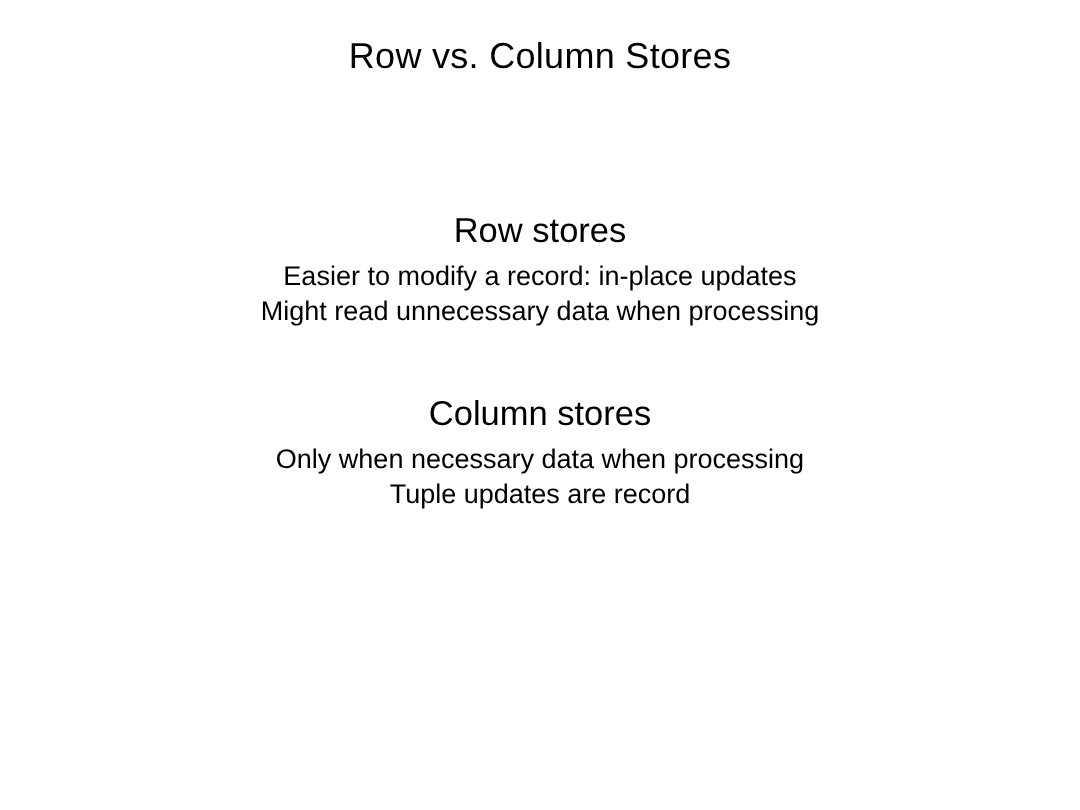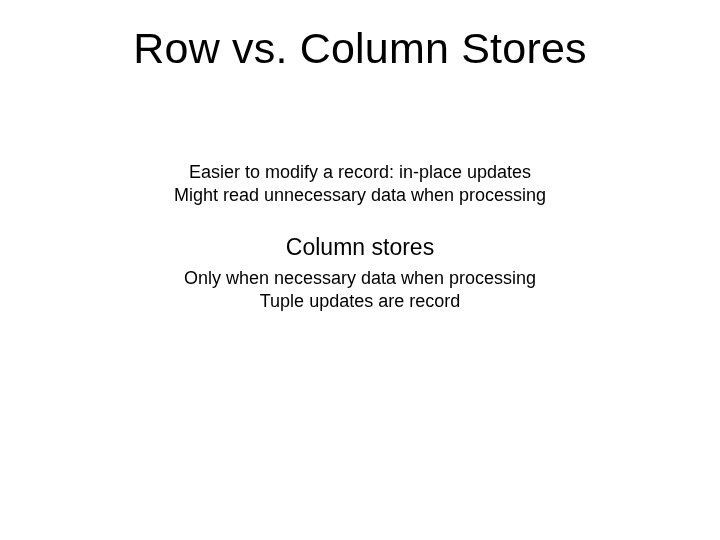--- a/index.html
+++ b/index.html
@@ -12,49 +12,50 @@
     color: #000000;
   }
   .slide {
     width: 720px;
     height: 540px;
     position: relative;
     box-sizing: border-box;
     text-align: center;
   }
   .title {
-    font-size: 43px;
+    font-size: 24px;
     padding-top: 24px;
     letter-spacing: 0.2px;
   }
   .section-heading {
     font-size: 23px;
   }
   .body-line {
     font-size: 18px;
     line-height: 1.25;
   }
   .block-row {
     margin-top: 88px;
   }
   .block-col {
-    margin-top: 28px;
+    margin-top: 44px;
   }
   .heading-gap {
     margin-bottom: 6px;
   }
 </style>
 </head>
 <body>
 
 <div class="slide">
 
   <div class="title">Row vs. Column Stores</div>
 
   <div class="block-row">
+    <div class="section-heading heading-gap">Row stores</div>
     <div class="body-line">Easier to modify a record: in-place updates</div>
     <div class="body-line">Might read unnecessary data when processing</div>
   </div>
 
   <div class="block-col">
     <div class="section-heading heading-gap">Column stores</div>
     <div class="body-line">Only when necessary data when processing</div>
     <div class="body-line">Tuple updates are record</div>
   </div>
 

